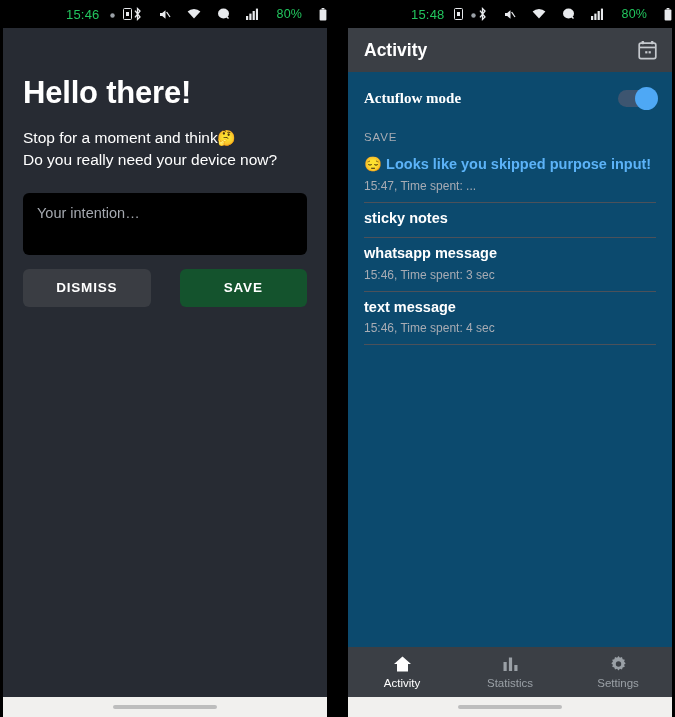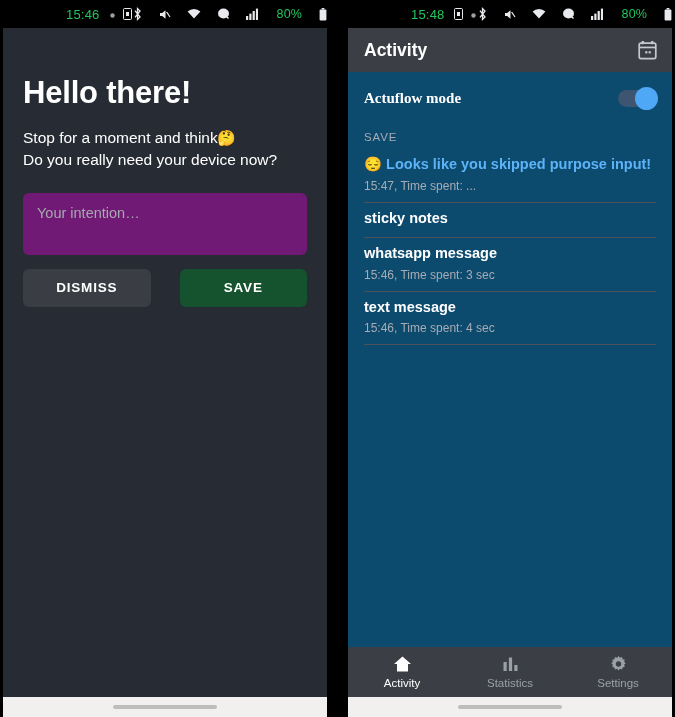--- a/index.html
+++ b/index.html
@@ -85,21 +85,21 @@
   .prompt {
     color: #ffffff;
     font-size: 15.5px;
     line-height: 1.45;
     margin-top: 16px;
   }
   .prompt .emoji { font-size: 15px; }
   .intention-box {
     margin-top: 21px;
     height: 62px;
-    background: #701a75;
+    background: #000000;
     border-radius: 6px;
     padding: 11px 14px;
     box-sizing: border-box;
   }
   .intention-box .ph {
     color: #a5a9b0;
     font-size: 14.5px;
   }
   .btn-row {
     margin-top: 14px;

